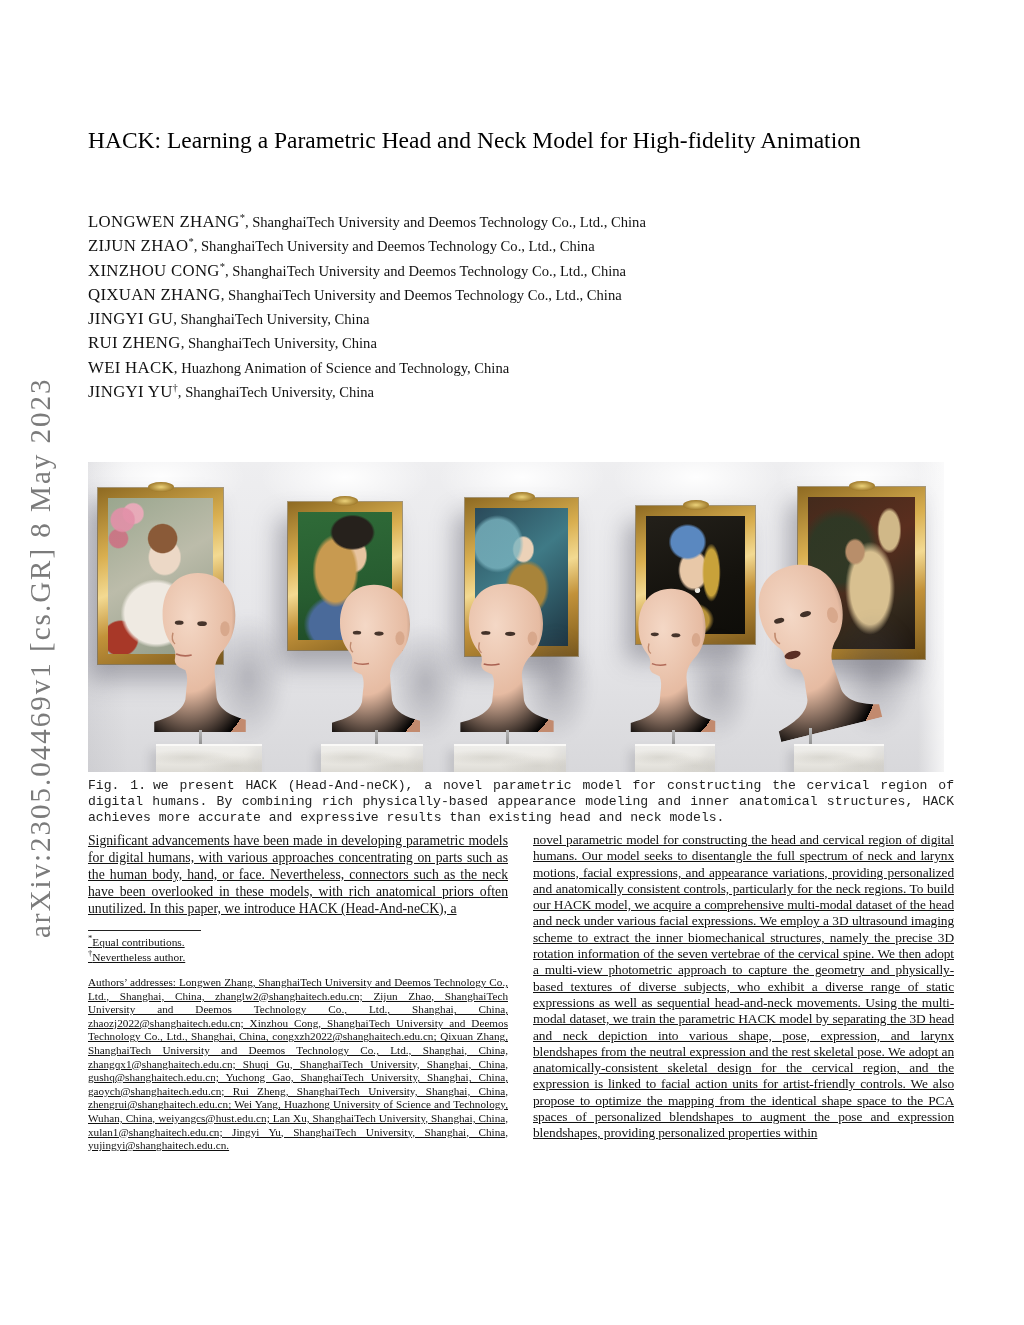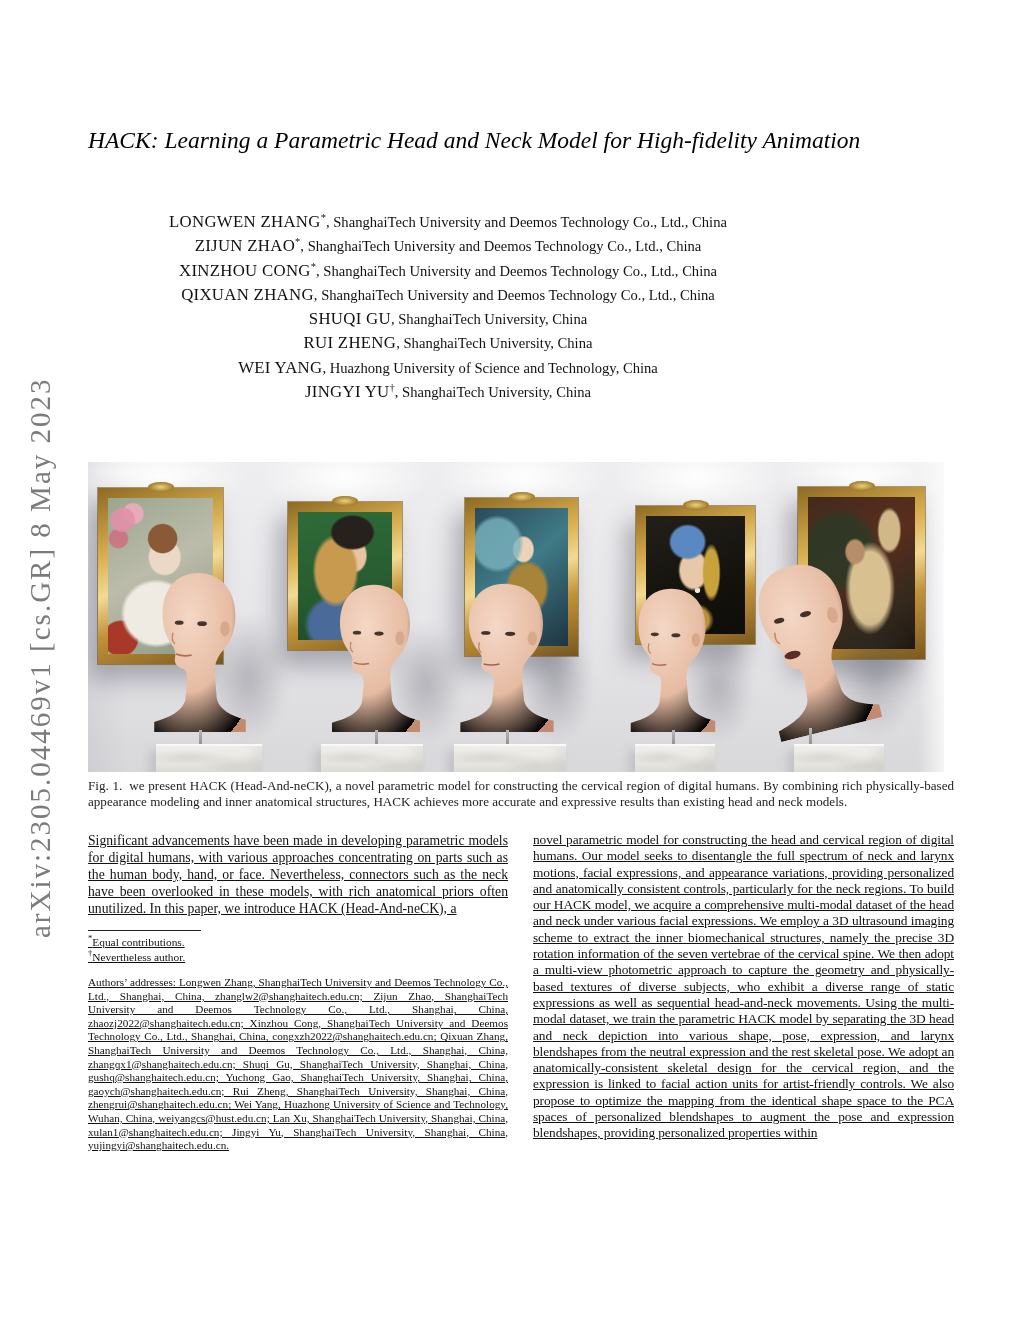--- a/index.html
+++ b/index.html
@@ -11,23 +11,23 @@
   .arxiv-strip {
     position:absolute; left:24px; top:938px;
     transform:rotate(-90deg); transform-origin:0 0;
     white-space:nowrap; font-size:29px; letter-spacing:2px; color:#7b7b7b;
     font-family:"Liberation Serif", serif;
   }
 
   
   .title {
     position:absolute; left:88px; top:124px; width:830px;
-    font-size:23.5px; line-height:33px; font-weight:normal; color:#000;font-style:italic;
-  }
-  .authors { position:absolute; left:88px; top:210px; width:720px;text-align:center; }
+    font-size:23.5px; line-height:33px; font-weight:normal; color:#000;
+  }
+  .authors { position:absolute; left:88px; top:210px; width:720px; }
   .author-row { line-height:23.3px; font-size:15px; white-space:nowrap; }
   .author-name { font-size:16.8px; letter-spacing:0.3px; }
   .author-sup { font-size:10.5px; vertical-align:super; line-height:0; }
   .author-affil { font-size:14.6px; }
 
   
   .figure {
     position:absolute; left:88px; top:462px; width:856px; height:310px;
     background:
       linear-gradient(90deg, rgba(120,120,130,0.10), rgba(0,0,0,0) 40px),
@@ -95,21 +95,21 @@
   .pedestal { position:absolute; top:282px; height:30px;
     background:
       radial-gradient(ellipse 60% 40% at 30% 40%, rgba(176,174,164,0.30), transparent 70%),
       radial-gradient(ellipse 50% 50% at 75% 70%, rgba(168,166,158,0.25), transparent 70%),
       linear-gradient(180deg, #f4f3f0 0%, #ebe9e4 40%, #e0ded8 100%);
     border-top:2px solid #faf9f7;
     box-shadow:inset -10px 0 12px rgba(0,0,0,0.06), -6px 6px 10px rgba(90,90,100,0.18); }
 
   
   .caption { position:absolute; left:88px; top:778px; width:866px;
-    font-size:13.1px; line-height:15.9px; text-align:justify; color:#222; }
+    font-size:13.1px; line-height:15.9px; text-align:justify; color:#222;font-family:Liberation Mono, monospace; }
   .caption .lbl { margin-right:7px; }
 
   
   .col { position:absolute; top:832px; width:420px; font-size:13.7px;
     line-height:17px; text-align:justify;text-decoration:underline; }
   .col-left { left:88px; }
   .col-right { left:533px; width:421px; font-size:13.4px; line-height:16.3px; letter-spacing:-0.1px; }
   .fn-rule { width:113px; border-top:1px solid #222; margin-top:13px; }
   .footnotes { margin-top:4px; font-size:11.4px; line-height:15px; text-align:left; }
   .fn-marker { font-size:8.5px; vertical-align:super; line-height:0; }
@@ -122,23 +122,23 @@
 
   <div class="arxiv-strip">arXiv:2305.04469v1 [cs.GR] 8 May 2023</div>
 
   <h1 class="title">HACK: Learning a Parametric Head and Neck Model for High-fidelity Animation</h1>
 
   <div class="authors">
     <div class="author-row"><span class="author-name">LONGWEN ZHANG</span><span class="author-sup">*</span><span class="author-affil">, ShanghaiTech University and Deemos Technology Co., Ltd., China</span></div>
     <div class="author-row"><span class="author-name">ZIJUN ZHAO</span><span class="author-sup">*</span><span class="author-affil">, ShanghaiTech University and Deemos Technology Co., Ltd., China</span></div>
     <div class="author-row"><span class="author-name">XINZHOU CONG</span><span class="author-sup">*</span><span class="author-affil">, ShanghaiTech University and Deemos Technology Co., Ltd., China</span></div>
     <div class="author-row"><span class="author-name">QIXUAN ZHANG</span><span class="author-sup"></span><span class="author-affil">, ShanghaiTech University and Deemos Technology Co., Ltd., China</span></div>
-    <div class="author-row"><span class="author-name">SHUQI GU</span><span class="author-sup"></span><span class="author-affil">, ShanghaiTech University, China</span></div>
+    <div class="author-row"><span class="author-name">JINGYI GU</span><span class="author-sup"></span><span class="author-affil">, ShanghaiTech University, China</span></div>
     <div class="author-row"><span class="author-name">RUI ZHENG</span><span class="author-sup"></span><span class="author-affil">, ShanghaiTech University, China</span></div>
-    <div class="author-row"><span class="author-name">WEI YANG</span><span class="author-sup"></span><span class="author-affil">, Huazhong University of Science and Technology, China</span></div>
+    <div class="author-row"><span class="author-name">WEI HACK</span><span class="author-sup"></span><span class="author-affil">, Huazhong Animation of Science and Technology, China</span></div>
     <div class="author-row"><span class="author-name">JINGYI YU</span><span class="author-sup">†</span><span class="author-affil">, ShanghaiTech University, China</span></div>
   </div>
 
   <div class="figure">
     <svg width="0" height="0" style="position:absolute">
       <defs>
         <radialGradient id="skinGrad" cx="38%" cy="28%" r="85%">
           <stop offset="0%" stop-color="#f4d8c6"></stop>
           <stop offset="55%" stop-color="#e6bba2"></stop>
           <stop offset="100%" stop-color="#c8real"></stop>

